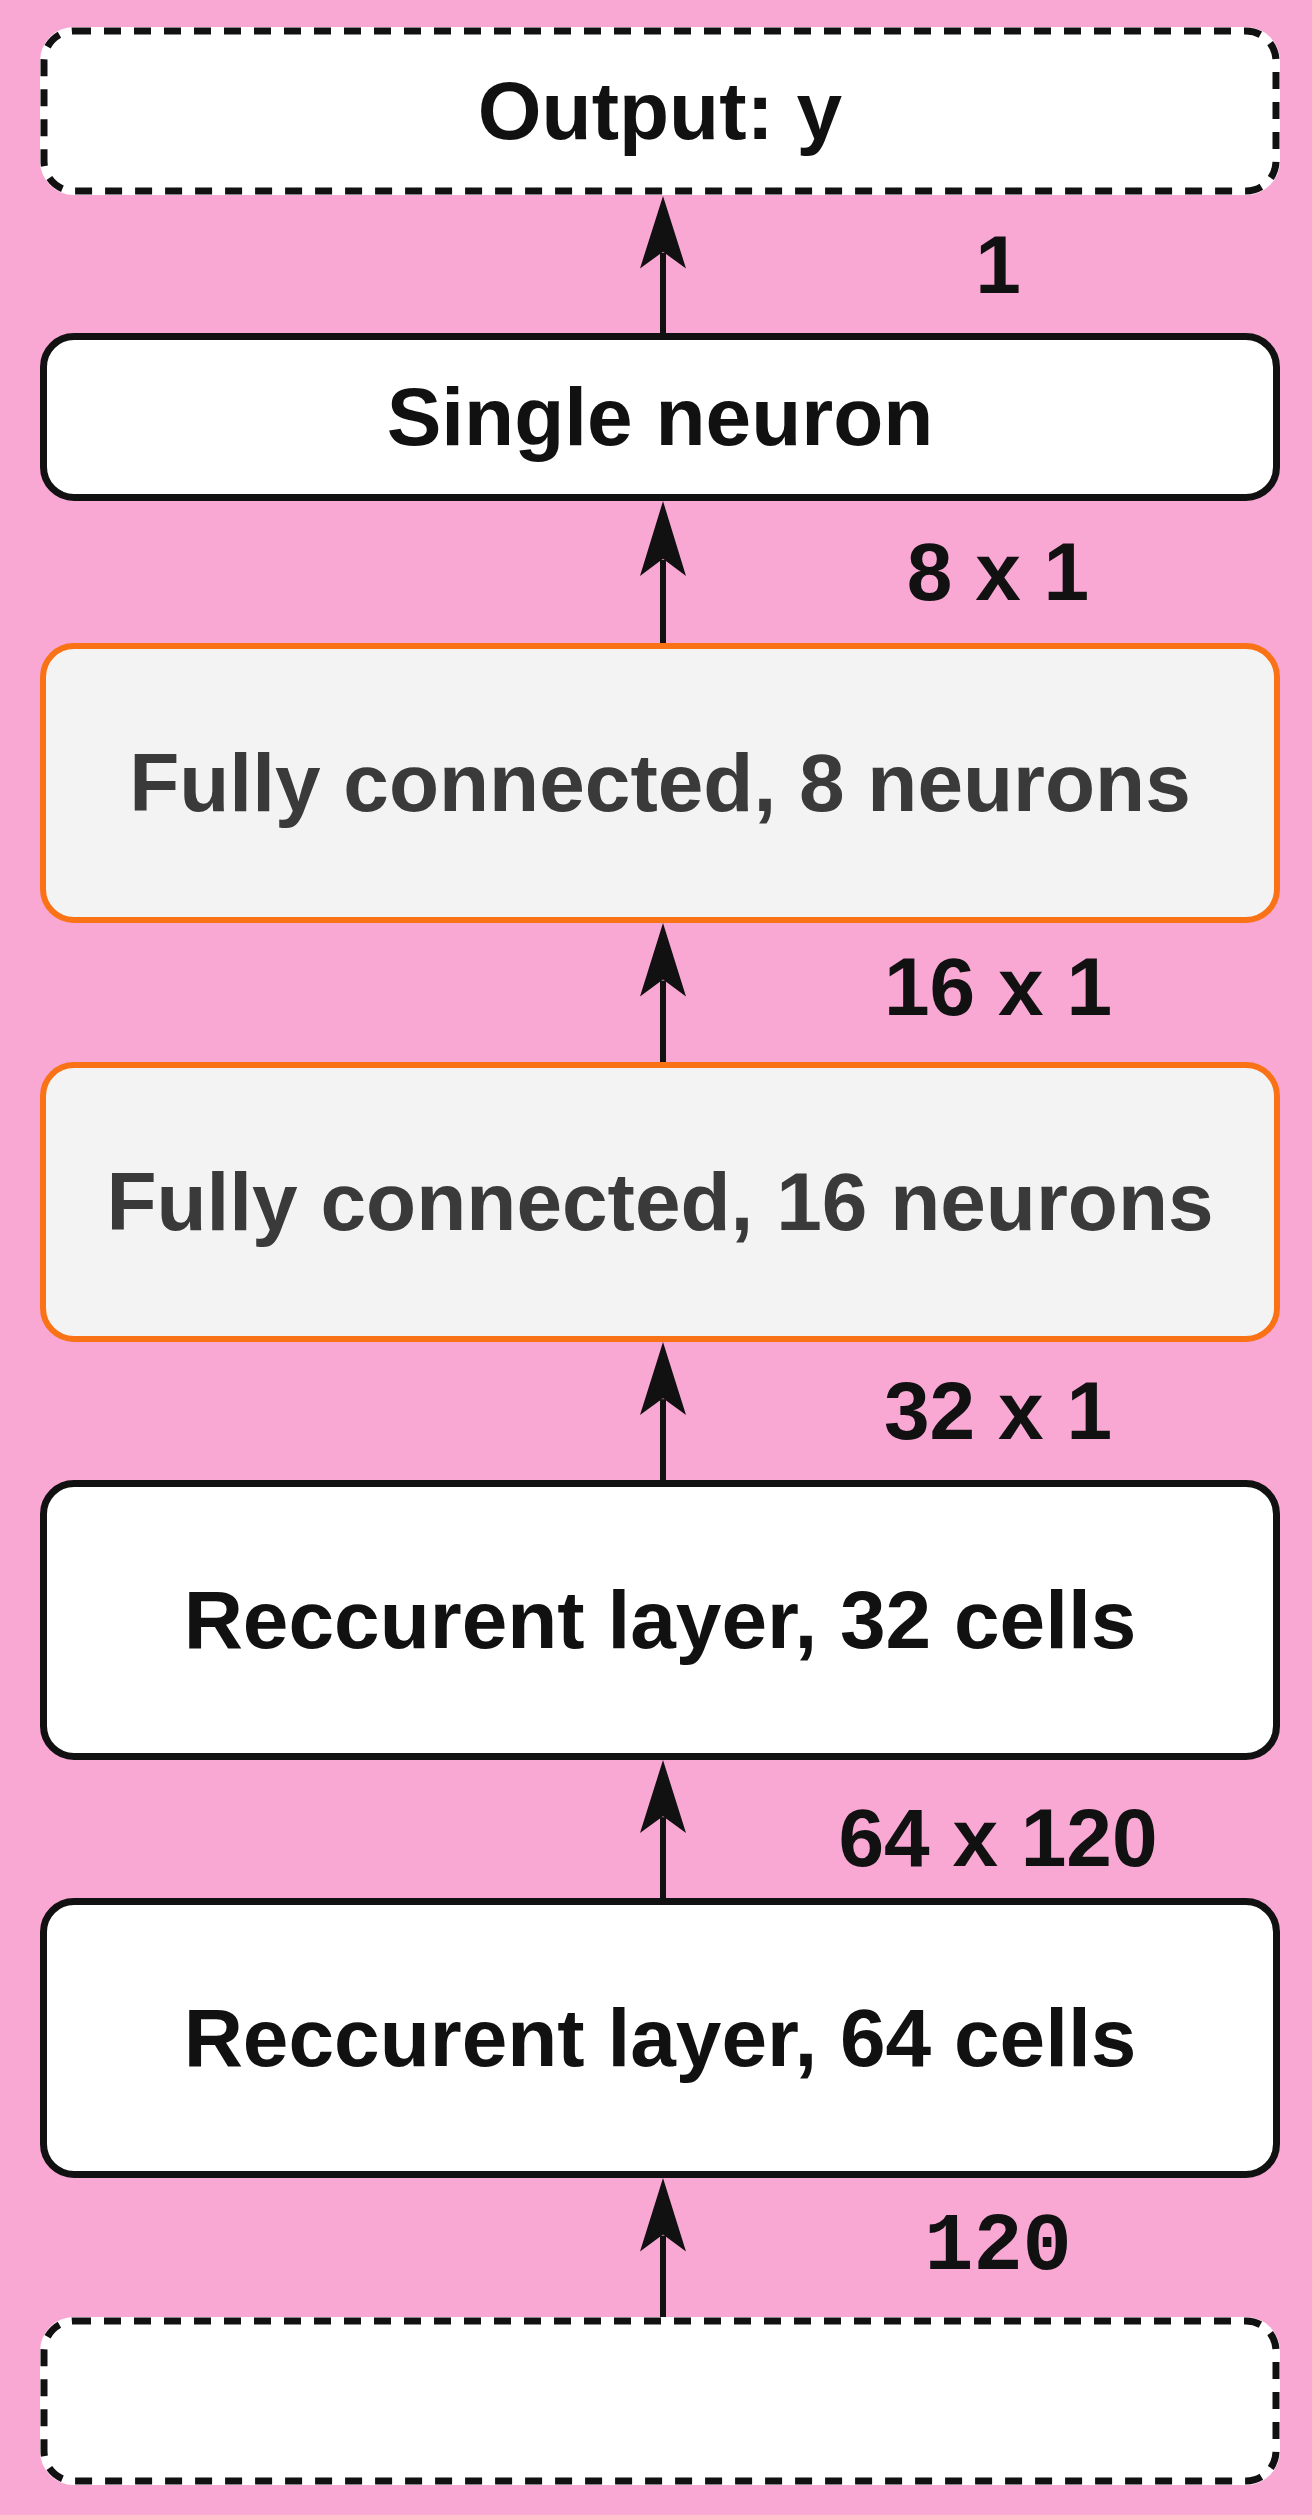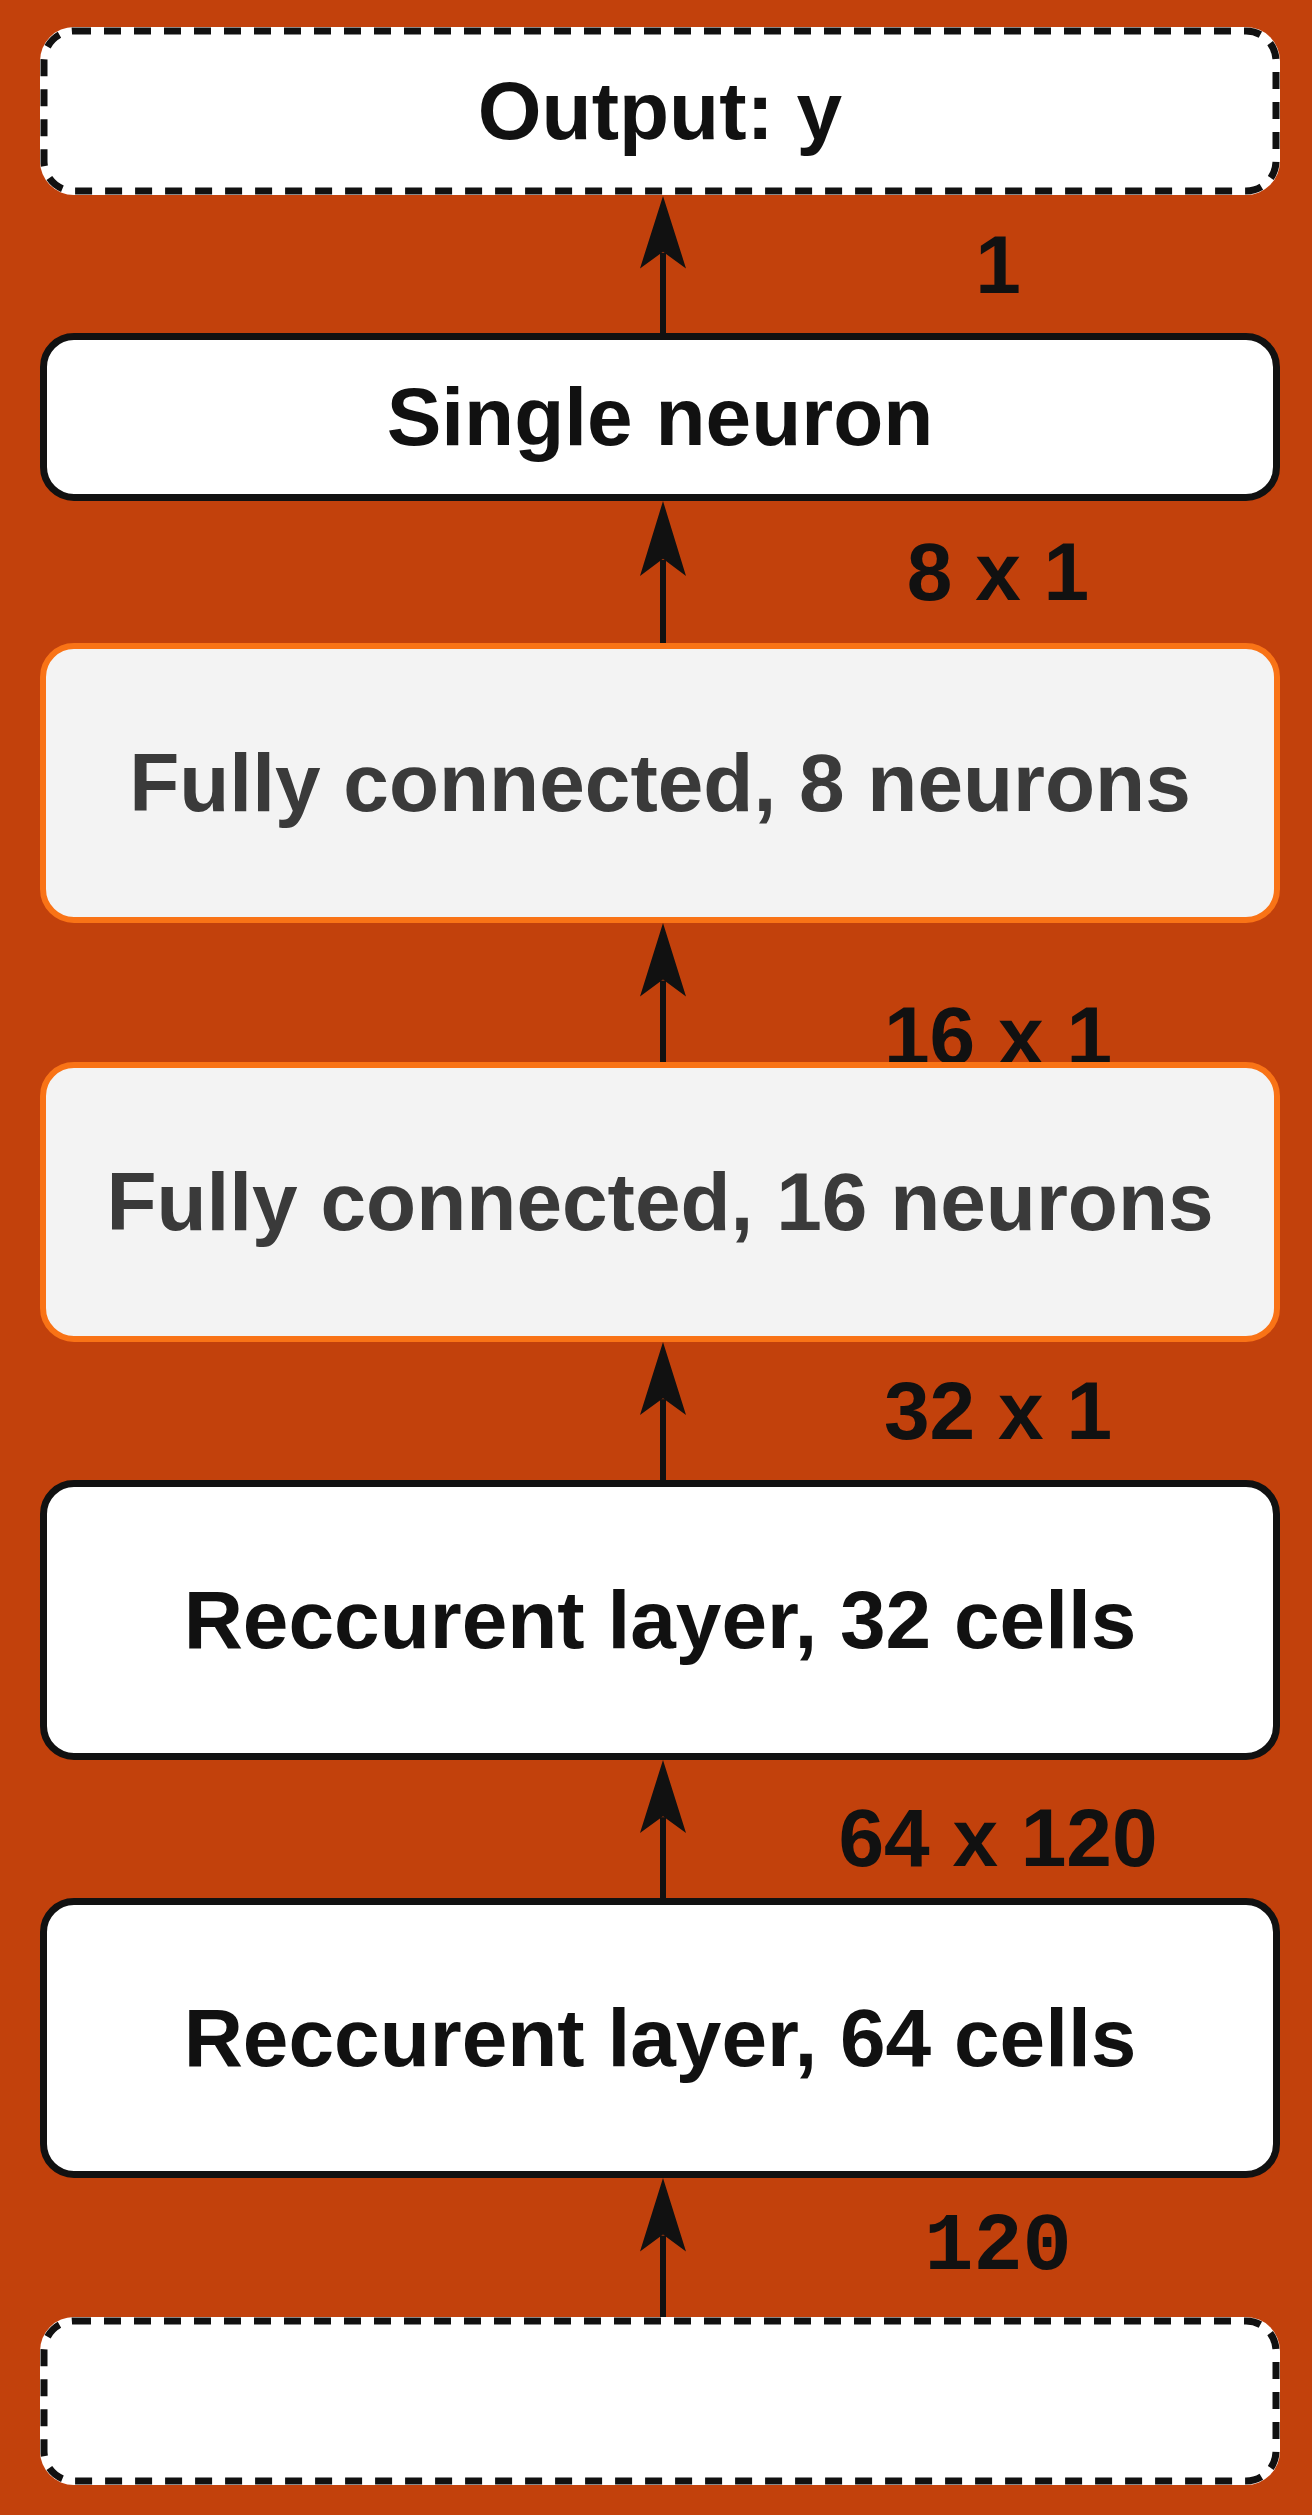--- a/index.html
+++ b/index.html
@@ -1,20 +1,20 @@
 <!DOCTYPE html>
 <html><head>
 <meta charset="utf-8">
 <style>
   html, body { margin: 0; padding: 0; background: #ffffff; }
   .diagram {
     position: relative;
     width: 1312px;
     height: 2515px;
-    background: #c2410c;
+    background: #f9a8d4;
     font-family: "Liberation Sans", sans-serif;
     font-weight: 700;
     overflow: hidden;
   }
   .node {
     position: absolute;
     left: 40px;
     width: 1240px;
     box-sizing: border-box;
     display: flex;
@@ -99,21 +99,21 @@
   <div class="dim-label" style="top:501px;height:142px;">8 x 1</div>
 
   <div class="node gray" style="top:643px;height:280px;">
     <span class="node-label">Fully connected, 8 neurons</span>
   </div>
 
   <svg class="arrow" style="top:923px;height:139px;" viewBox="0 0 68 140" preserveAspectRatio="none">
     <line class="stem" x1="34" y1="58" x2="34" y2="140"></line>
     <polygon class="head" points="34,0 57,74 34,57 11,74"></polygon>
   </svg>
-  <div class="dim-label" style="top:966px;height:139px;">16 x 1</div>
+  <div class="dim-label" style="top:917px;height:139px;">16 x 1</div>
 
   <div class="node gray" style="top:1062px;height:280px;">
     <span class="node-label">Fully connected, 16 neurons</span>
   </div>
 
   <svg class="arrow" style="top:1342px;height:138px;" viewBox="0 0 68 140" preserveAspectRatio="none">
     <line class="stem" x1="34" y1="58" x2="34" y2="140"></line>
     <polygon class="head" points="34,0 57,74 34,57 11,74"></polygon>
   </svg>
   <div class="dim-label" style="top:1342px;height:138px;">32 x 1</div>

